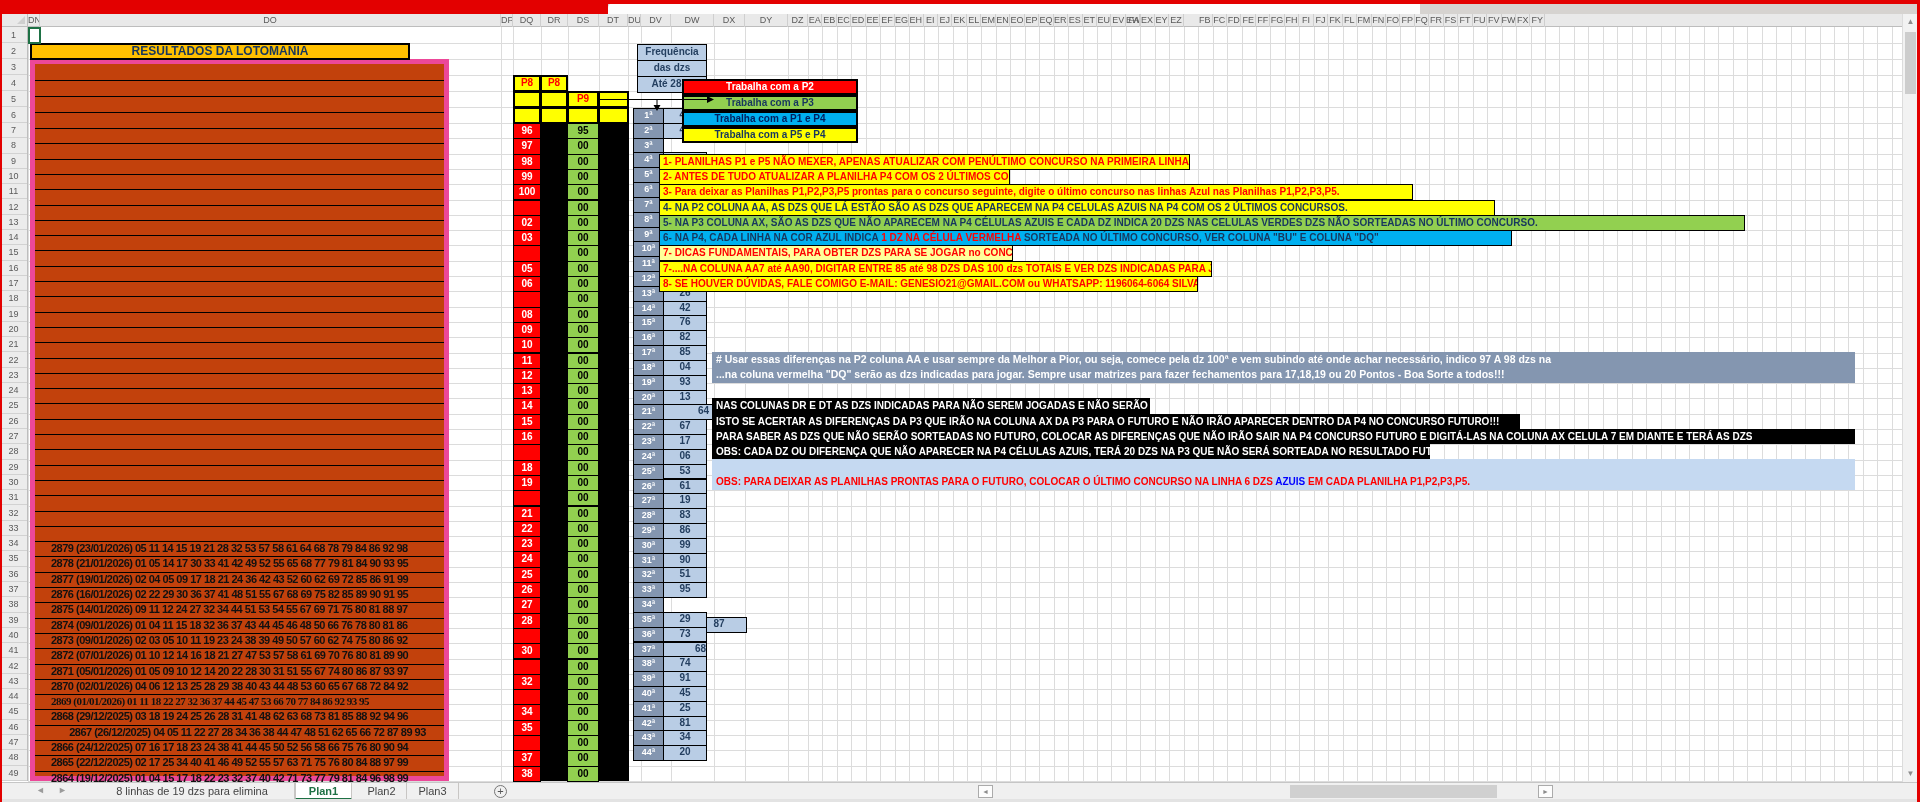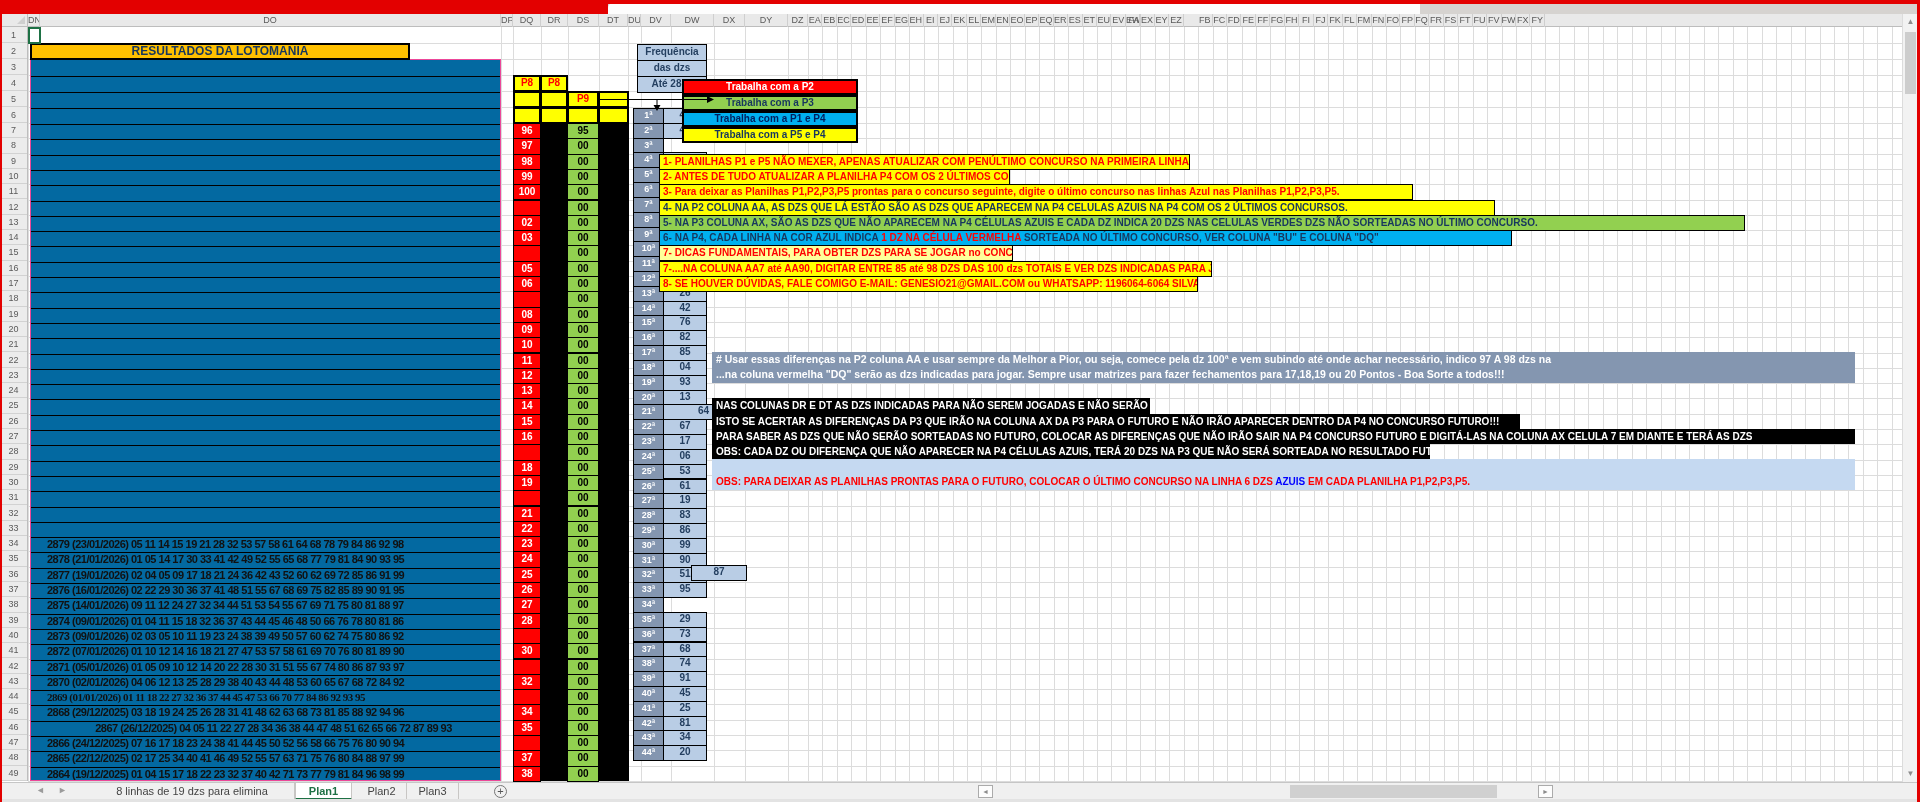--- a/index.html
+++ b/index.html
@@ -19,21 +19,21 @@
   .colcell{position:absolute;top:0;height:13px;font-size:9px;color:#5a5a5a;text-align:center;
            line-height:13px;border-right:1px solid #cfcfcf;overflow:hidden;white-space:nowrap;}
   #selectall{left:0;top:14px;width:28px;height:13px;background:#e9e9e9;border-right:1px solid #bdbdbd;border-bottom:1px solid #bdbdbd;z-index:6;}
   #selectall:after{content:"";position:absolute;right:2px;bottom:2px;border-left:8px solid transparent;border-bottom:8px solid #cfcfcf;}
   #gutter{left:0;top:27px;width:28px;height:754px;background:#ececec;z-index:5;border-right:1px solid #bdbdbd;}
   .rownum{position:absolute;left:0;width:27px;font-size:9px;color:#5a5a5a;text-align:center;border-bottom:1px solid #d2d2d2;overflow:hidden;}
   
   .vline{position:absolute;width:1px;background:#dcdcdc;z-index:1;}
   .hline{position:absolute;height:1px;background:#dcdcdc;z-index:1;}
   
-  #orange-block{left:30px;top:59px;width:471px;height:722px;background:#0369a1;border:1px solid #ec4899;z-index:3;}
+  #orange-block{left:30px;top:59px;width:419px;height:722px;background:#c2410c;border:5px solid #ec4899;z-index:3;}
   .oline{position:absolute;left:0;width:100%;height:1px;background:#000;}
   .result-row{position:absolute;left:0;width:100%;padding-left:16px;font-weight:bold;font-size:11px;
               letter-spacing:-0.5px;color:#111;white-space:nowrap;overflow:hidden;}
   #title-cell{left:30px;top:43px;width:380px;height:17px;background:#FFC000;border:2px solid #000;
               text-align:center;font-weight:bold;font-size:12px;color:#17375E;line-height:13px;z-index:4;}
   #link-cell{left:30px;top:59px;width:380px;height:17px;background:#fff;border:1px solid #000;
              text-align:center;font-size:10.5px;line-height:15px;z-index:4;}
   #link-cell a{color:#0563C1;text-decoration:underline;}
   
   .ycell{background:#FFFF00;border:2px solid #000;text-align:center;font-weight:bold;
@@ -586,27 +586,27 @@
       <div class="freq-v" style="position: absolute; left: 663px; top: 522.96px; width: 44px; height: 15.8px;">86</div>
       <div class="freq-o" style="position: absolute; left: 633px; top: 537.78px; width: 31px; height: 15.8px;">30ª</div>
       <div class="freq-v" style="position: absolute; left: 663px; top: 537.78px; width: 44px; height: 15.8px;">99</div>
       <div class="freq-o" style="position: absolute; left: 633px; top: 552.6px; width: 31px; height: 15.8px;">31ª</div>
       <div class="freq-v" style="position: absolute; left: 663px; top: 552.6px; width: 44px; height: 15.8px;">90</div>
       <div class="freq-o" style="position: absolute; left: 633px; top: 567.42px; width: 31px; height: 15.8px;">32ª</div>
       <div class="freq-v" style="position: absolute; left: 663px; top: 567.42px; width: 44px; height: 15.8px;">51</div>
       <div class="freq-o" style="position: absolute; left: 633px; top: 582.24px; width: 31px; height: 15.8px;">33ª</div>
       <div class="freq-v" style="position: absolute; left: 663px; top: 582.24px; width: 44px; height: 15.8px;">95</div>
       <div class="freq-o" style="position: absolute; left: 633px; top: 597.06px; width: 31px; height: 15.8px;">34ª</div>
-      <div class="freq-v" style="position: absolute; left: 663px; top: 565px; width: 56px; height: 15.8px; margin-left: 28px;">87</div>
+      <div class="freq-v" style="position: absolute; left: 663px; top: 617px; width: 56px; height: 15.8px; margin-left: 28px;">87</div>
       <div class="freq-o" style="position: absolute; left: 633px; top: 611.88px; width: 31px; height: 15.8px;">35ª</div>
       <div class="freq-v" style="position: absolute; left: 663px; top: 611.88px; width: 44px; height: 15.8px;">29</div>
       <div class="freq-o" style="position: absolute; left: 633px; top: 626.7px; width: 31px; height: 15.8px;">36ª</div>
       <div class="freq-v" style="position: absolute; left: 663px; top: 626.7px; width: 44px; height: 15.8px;">73</div>
       <div class="freq-o" style="position: absolute; left: 633px; top: 641.52px; width: 31px; height: 15.8px;">37ª</div>
-      <div class="freq-v" style="position: absolute; left: 663px; top: 641.52px; width: 44px; height: 15.8px;">68</div>
+      <div class="freq-v" style="position: absolute; left: 663px; top: 641.52px; width: 44px; height: 15.8px; text-align: right;">68</div>
       <div class="freq-o" style="position: absolute; left: 633px; top: 656.34px; width: 31px; height: 15.8px;">38ª</div>
       <div class="freq-v" style="position: absolute; left: 663px; top: 656.34px; width: 44px; height: 15.8px;">74</div>
       <div class="freq-o" style="position: absolute; left: 633px; top: 671.16px; width: 31px; height: 15.8px;">39ª</div>
       <div class="freq-v" style="position: absolute; left: 663px; top: 671.16px; width: 44px; height: 15.8px;">91</div>
       <div class="freq-o" style="position: absolute; left: 633px; top: 685.98px; width: 31px; height: 15.8px;">40ª</div>
       <div class="freq-v" style="position: absolute; left: 663px; top: 685.98px; width: 44px; height: 15.8px;">45</div>
       <div class="freq-o" style="position: absolute; left: 633px; top: 700.8px; width: 31px; height: 15.8px;">41ª</div>
       <div class="freq-v" style="position: absolute; left: 663px; top: 700.8px; width: 44px; height: 15.8px;">25</div>
       <div class="freq-o" style="position: absolute; left: 633px; top: 715.62px; width: 31px; height: 15.8px;">42ª</div>
       <div class="freq-v" style="position: absolute; left: 663px; top: 715.62px; width: 44px; height: 15.8px;">81</div>

